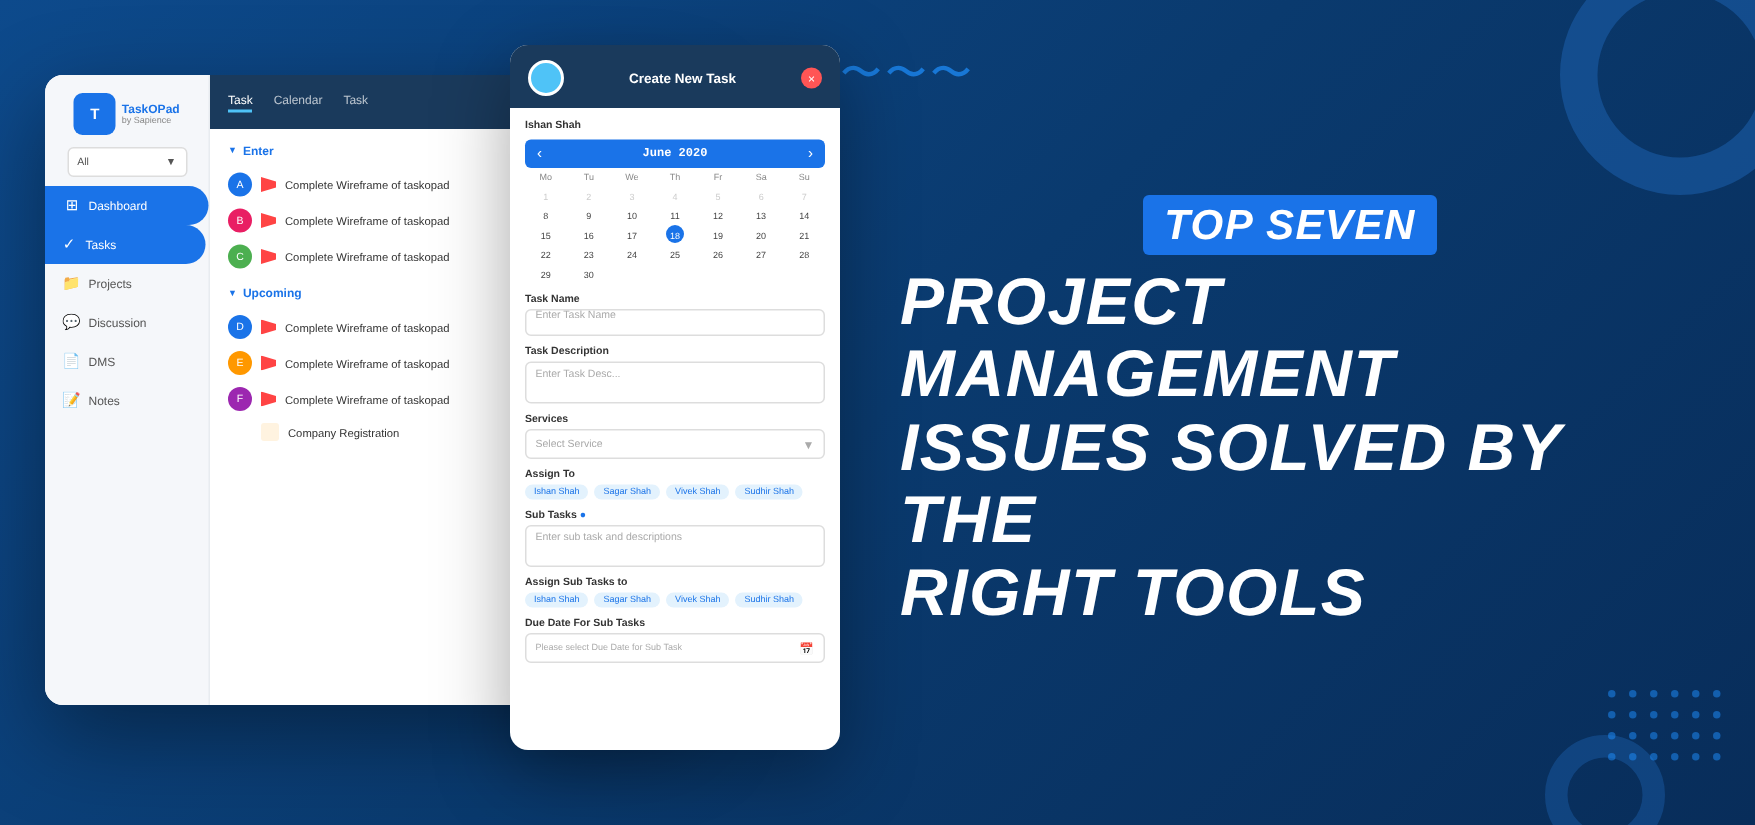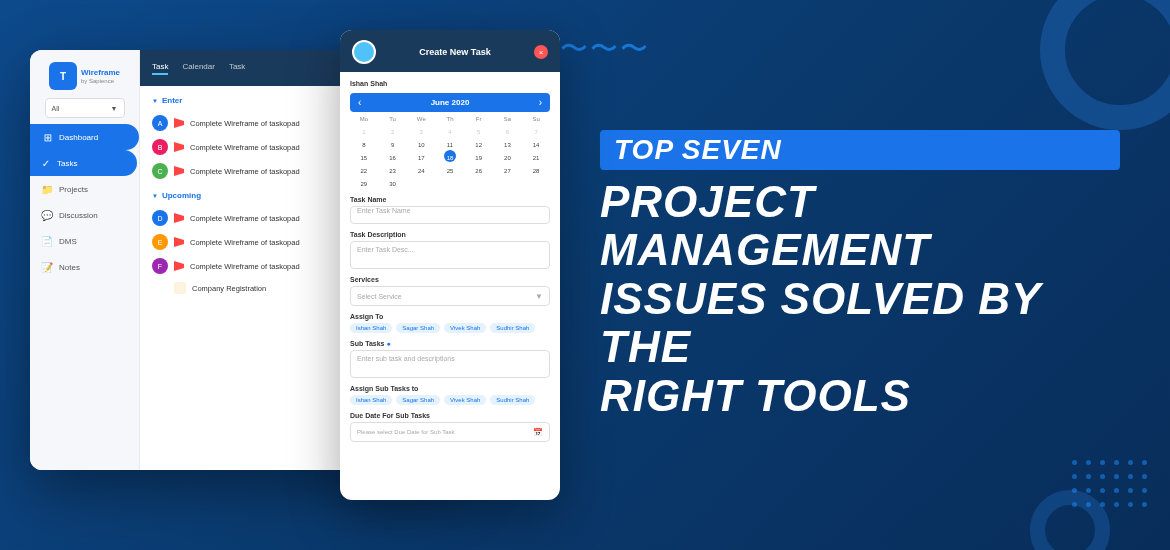--- a/index.html
+++ b/index.html
@@ -340,20 +340,21 @@
       justify-content: space-between;
       background: #1a73e8;
       border-radius: 4px;
       padding: 4px 8px;
       margin-bottom: 4px;
     }
     .cal-title {
       font-size: 8px;
       color: white;
       font-weight: 600;
+      font-family: Liberation Mono, monospace;
     }
     .cal-arrow {
       color: white;
       font-size: 10px;
       cursor: pointer;
     }
     .cal-days-header {
       display: grid;
       grid-template-columns: repeat(7, 1fr);
       gap: 1px;
@@ -455,20 +456,21 @@
     }
 
     
     .right-panel {
       flex: 1;
       display: flex;
       flex-direction: column;
       justify-content: center;
       padding: 40px 50px 40px 60px;
       position: relative;
+      align-items: center;
     }
 
     .highlight-badge {
       display: inline-block;
       background: #1a73e8;
       color: white;
       font-size: 28px;
       font-weight: 900;
       padding: 4px 14px;
       border-radius: 4px;
@@ -525,21 +527,21 @@
   </div>
 
   <div class="left-panel">
 
     <div class="app-screenshot-main">
 
       <div class="app-sidebar">
         <div class="app-logo">
           <div class="logo-icon">T</div>
           <div>
-            <div class="logo-text">Wireframe</div>
+            <div class="logo-text">TaskOPad</div>
             <div class="logo-sub">by Sapience</div>
           </div>
         </div>
 
         <div class="sidebar-dropdown">
           <span>All</span>
           <span>▼</span>
         </div>
 
         <div class="sidebar-nav-item dashboard-item">

